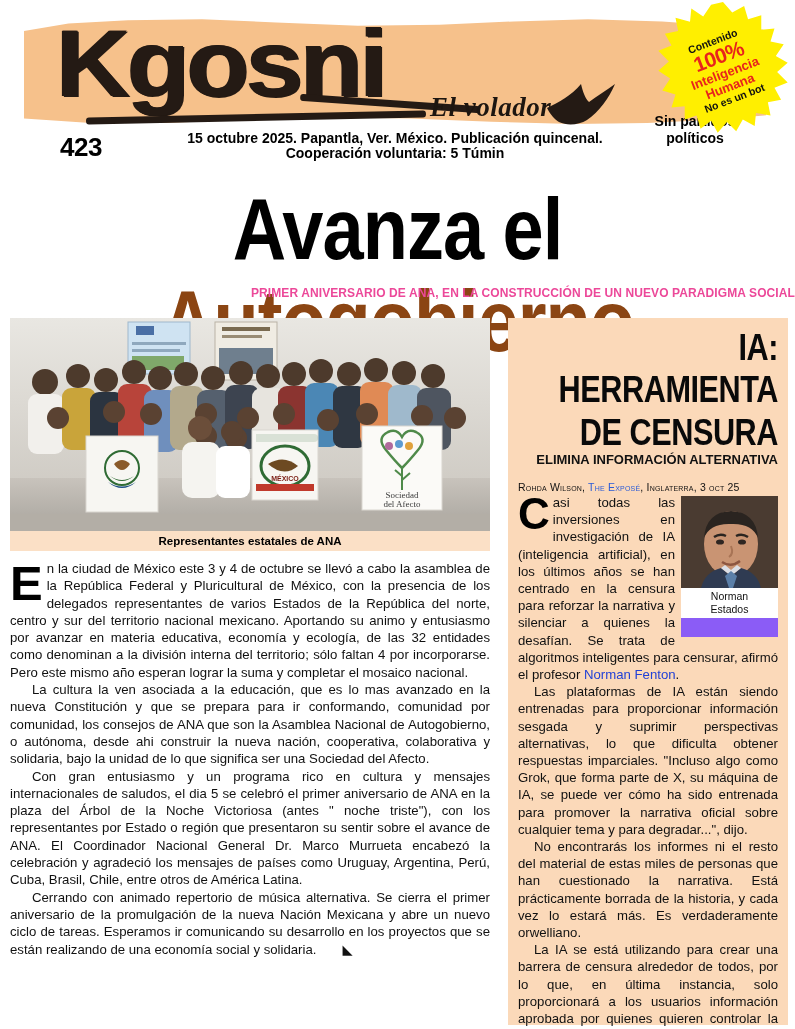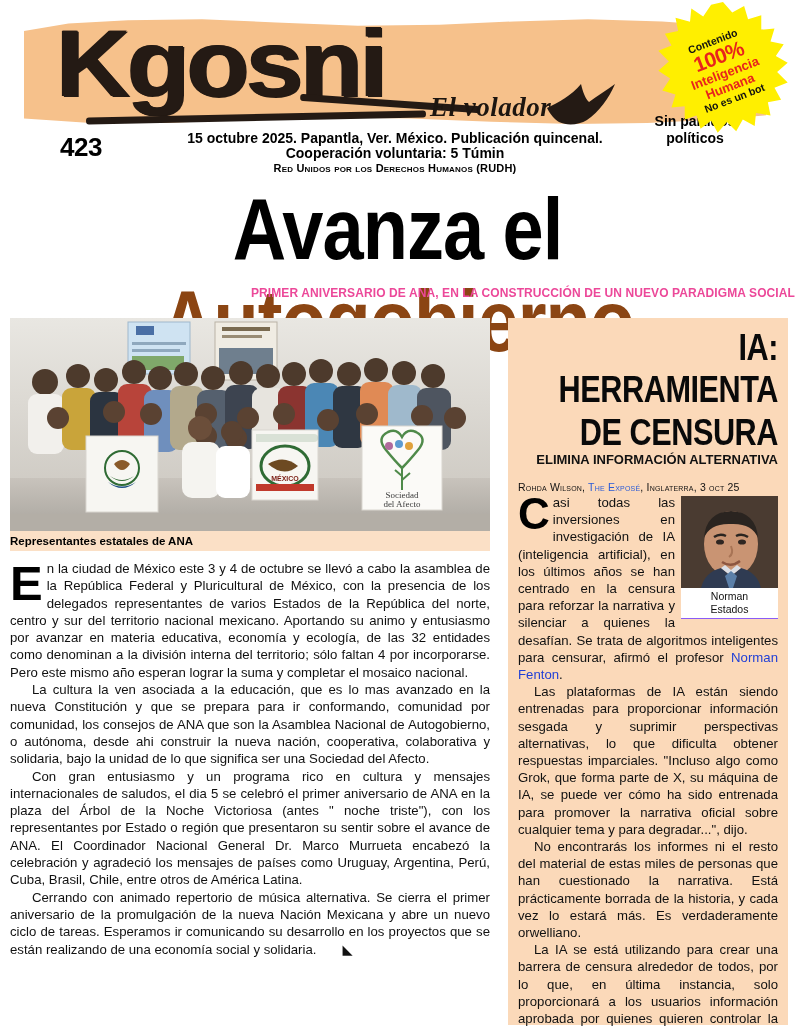--- a/index.html
+++ b/index.html
@@ -123,21 +123,21 @@
   }
 
   
   .photo-wrap{
     position:absolute;left:10px;top:318px;width:480px;height:213px;
     background:#a16207;overflow:hidden;
   }
   .photo-caption{
     position:absolute;left:10px;top:531px;width:480px;height:20px;
     background:#fbe0c6;
-    text-align:left;font-size:11.5px;font-weight:bold;color:#000;
+    text-align:center;font-size:11.5px;font-weight:bold;color:#000;
     line-height:20px;
   }
   .left-body{
     position:absolute;left:10px;top:560px;width:480px;
     font-size:13.2px;line-height:17.3px;text-align:justify;
     color:#111;
   }
   .byline-left{
     text-align:center;font-size:11.5px;font-variant:small-caps;
     letter-spacing:.3px;margin-bottom:2px;font-weight:normal;
@@ -178,21 +178,21 @@
   }
   .right-body p{margin:0;text-indent:16px;}
   .right-body p.first{text-indent:0;}
   .dropcap-r{
     float:left;font-size:44px;line-height:35px;font-weight:bold;
     margin:2px 3px 0 0;color:#000;
   }
   .fenton-box{
     float:right;width:97px;margin:2px 0 3px 6px;
     background:#8b5cf6;
-    padding-bottom:1px;
+    padding-bottom:19px;
   }
   .fenton-img{width:97px;height:92px;overflow:hidden;position:relative;background:#3b2f2a;}
   .fenton-cap{
     text-align:center;font-size:10.5px;line-height:12.5px;color:#111;
     padding:2px 0 3px 0;background:#ffffff;
   }
   .linkname{color:#2140d6;}
   .clearfix::after{content:"";display:block;clear:both;}
 </style>
 </head>
@@ -209,21 +209,20 @@
     <div class="logo-sub">El volador</div>
 
     <svg class="bird" viewBox="0 0 72 52">
       <path d="M2 30 C14 24 26 18 36 6 C38 14 40 20 44 24 C52 18 62 12 70 6 C64 20 54 34 42 42 C34 47 22 48 14 44 C10 42 5 36 2 30 Z" fill="#241a14"></path>
     </svg>
 
     <div class="issue-no">423</div>
 
     <div class="dateline">
       <div class="dl2">15 octubre 2025. Papantla, Ver. México. Publicación quincenal. Cooperación voluntaria: 5 Túmin</div>
-      <div class="dl3">Red Unidos por los Derechos Humanos (RUDH)</div>
     </div>
 
     <div class="nopart">Sin partidos políticos</div>
 
     <div class="burst">
       <div class="burst-shape"></div>
       <div class="burst-txt">
         <div class="b1">Contenido</div>
         <div class="b2">100%</div>
         <div class="b3">Inteligencia</div>

